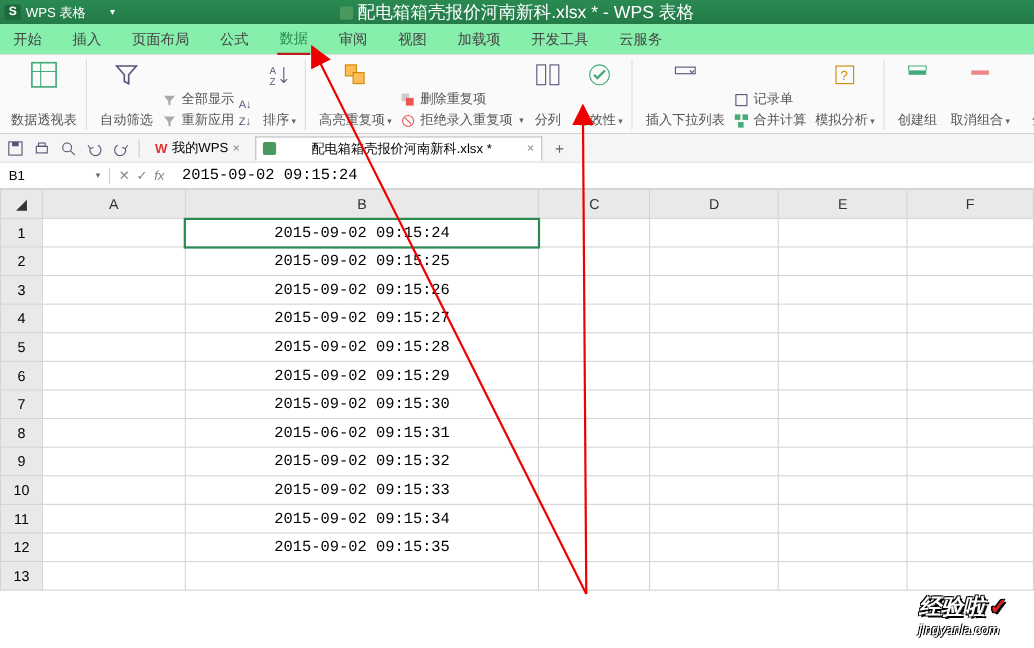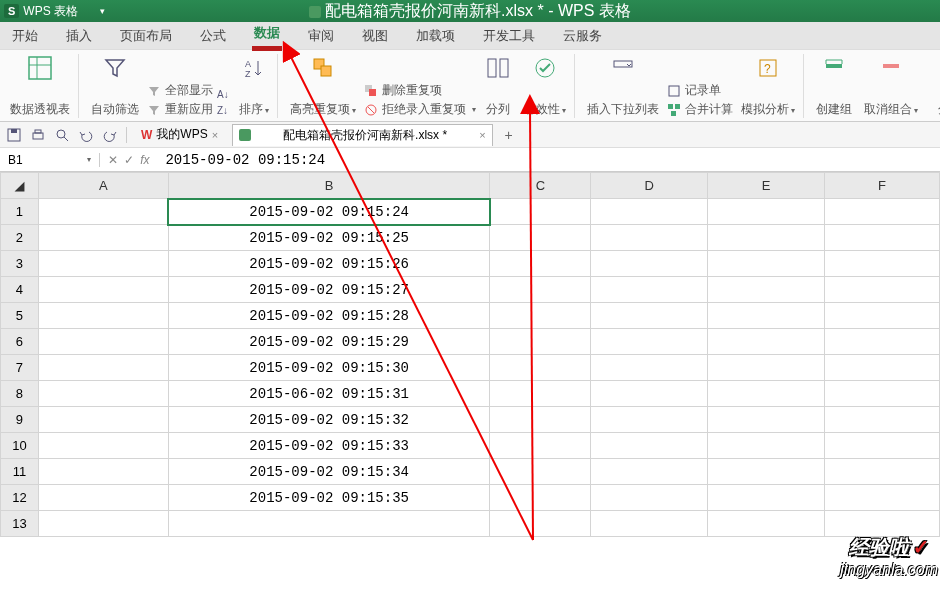--- a/index.html
+++ b/index.html
@@ -5,23 +5,23 @@
 * { margin: 0; padding: 0; box-sizing: border-box; font-family: "Microsoft YaHei", sans-serif; }
 body { background: #fff; width: 940px; height: 589px; overflow: hidden; position: relative; }
 
 .title-bar { height: 22px; background: linear-gradient(#2a8a52, #237a47); display: flex; align-items: center; padding: 0 4px; color: #fff; font-size: 12px; }
 .title-bar .logo { background: #1d6b3c; padding: 1px 4px; border-radius: 2px; margin-right: 4px; font-weight: bold; font-size: 11px; }
 .title-bar .app-name { margin-right: 20px; }
 .title-bar .dd { font-size: 9px; margin-left: 2px; }
 .title-bar .center-title { position: absolute; left: 0; right: 0; text-align: center; color: #fff; font-size: 16px; pointer-events: none; }
 .title-bar .doc-icon { display: inline-block; width: 12px; height: 12px; background: #4a9960; border-radius: 2px; margin-right: 4px; vertical-align: -2px; }
 
-.menu-tabs { height: 28px; background: #e5e5e5; border-bottom: 1px solid #ddd; display: flex; align-items: center; padding: 0 10px; gap: 24px; font-size: 13px; color: #444; }
+.menu-tabs { height: 28px; background: #86efac; border-bottom: 1px solid #ddd; display: flex; align-items: center; padding: 0 10px; gap: 24px; font-size: 13px; color: #444; }
 .menu-tabs .tab { cursor: pointer; padding: 4px 2px; }
-.menu-tabs .tab.active { color: #2a8a52; border-bottom: 5px solid #b91c1c; font-weight: 700; }
+.menu-tabs .tab.active { color: #2a8a52; border-bottom: 2px solid #b91c1c; font-weight: 400; }
 
 .ribbon { height: 72px; background: #fafafa; border-bottom: 1px solid #ccc; display: flex; align-items: flex-start; padding: 4px 6px; gap: 4px; }
 .ribbon-group { display: flex; flex-direction: column; align-items: center; padding: 0 4px; height: 64px; justify-content: space-between; }
 .ribbon-group.sep { border-right: 1px solid #ddd; padding-right: 8px; margin-right: 4px; }
 .ribbon-icon-lg { width: 28px; height: 28px; display: flex; align-items: center; justify-content: center; }
 .ribbon-label { font-size: 12px; color: #555; text-align: center; white-space: nowrap; }
 .ribbon-stack { display: flex; flex-direction: column; gap: 2px; justify-content: flex-end; height: 64px; }
 .ribbon-stack-item { display: flex; align-items: center; gap: 4px; font-size: 12px; color: #555; white-space: nowrap; }
 .si { width: 14px; height: 14px; display: inline-block; }
 .dd-sm { font-size: 8px; color: #666; margin-left: 2px; }
@@ -51,24 +51,24 @@
 .grid .col-b { width: 322px; }
 .grid .col-c { width: 101px; }
 .grid .col-d { width: 117px; }
 .grid .col-e { width: 117px; }
 .grid .col-f { width: 115px; }
 .grid td.data { text-align: center; }
 .grid td.sel { outline: 2px solid #2a8a52; outline-offset: -1px; }
 
 .arrows { position: absolute; top: 0; left: 0; pointer-events: none; }
 
-.watermark { position: absolute; right: 2px; bottom: 10px; text-align: center; }
+.watermark { position: absolute; right: 24px; bottom: 10px; text-align: left; }
 .watermark .wm1 { font-size: 20px; font-weight: bold; font-style: italic; color: #fff; text-shadow: 2px 2px 0 #000, -1px -1px 0 #000, 1px -1px 0 #000, -1px 1px 0 #000; }
 .watermark .wm1 .check { color: #d22; font-style: normal; margin-left: 4px; }
-.watermark .wm2 { font-size: 16px; font-style: italic; color: #fff; text-shadow: 1px 1px 0 #000, -1px -1px 0 #000; }
+.watermark .wm2 { font-size: 12px; font-style: italic; color: #fff; text-shadow: 1px 1px 0 #000, -1px -1px 0 #000; }
 </style>
 </head>
 <body>
 
 <div class="title-bar">
   <span class="logo">S</span>
   <span class="app-name">WPS 表格</span>
   <span class="dd">▾</span>
   <div class="center-title"><span class="doc-icon"></span><span>配电箱箱壳报价河南新科.xlsx * - WPS 表格</span></div>
 </div>

